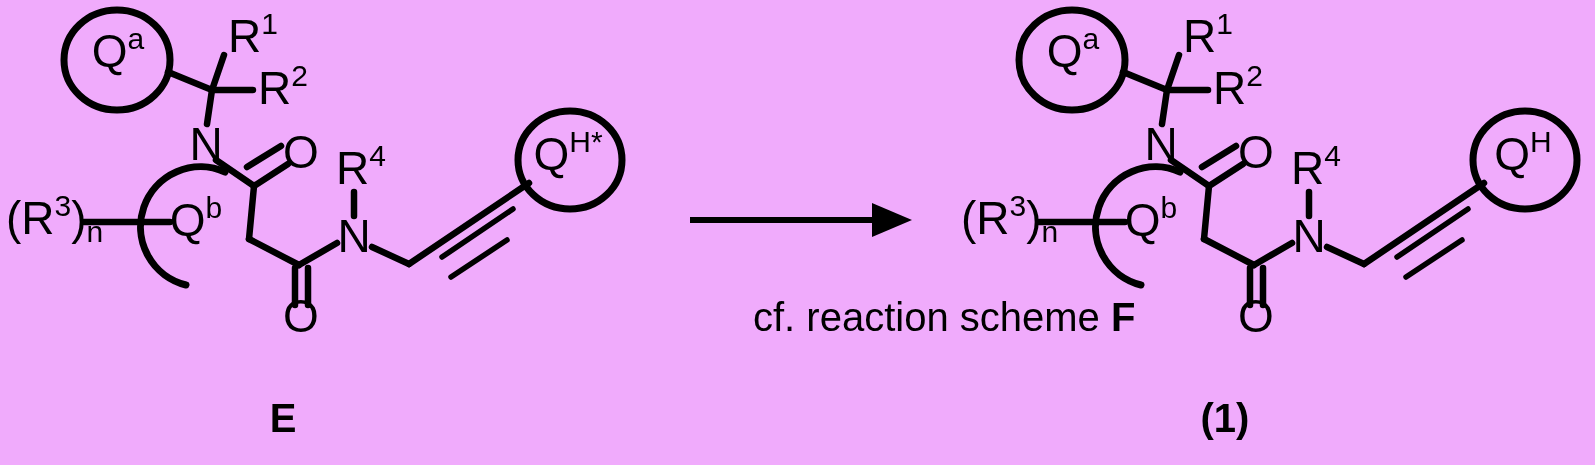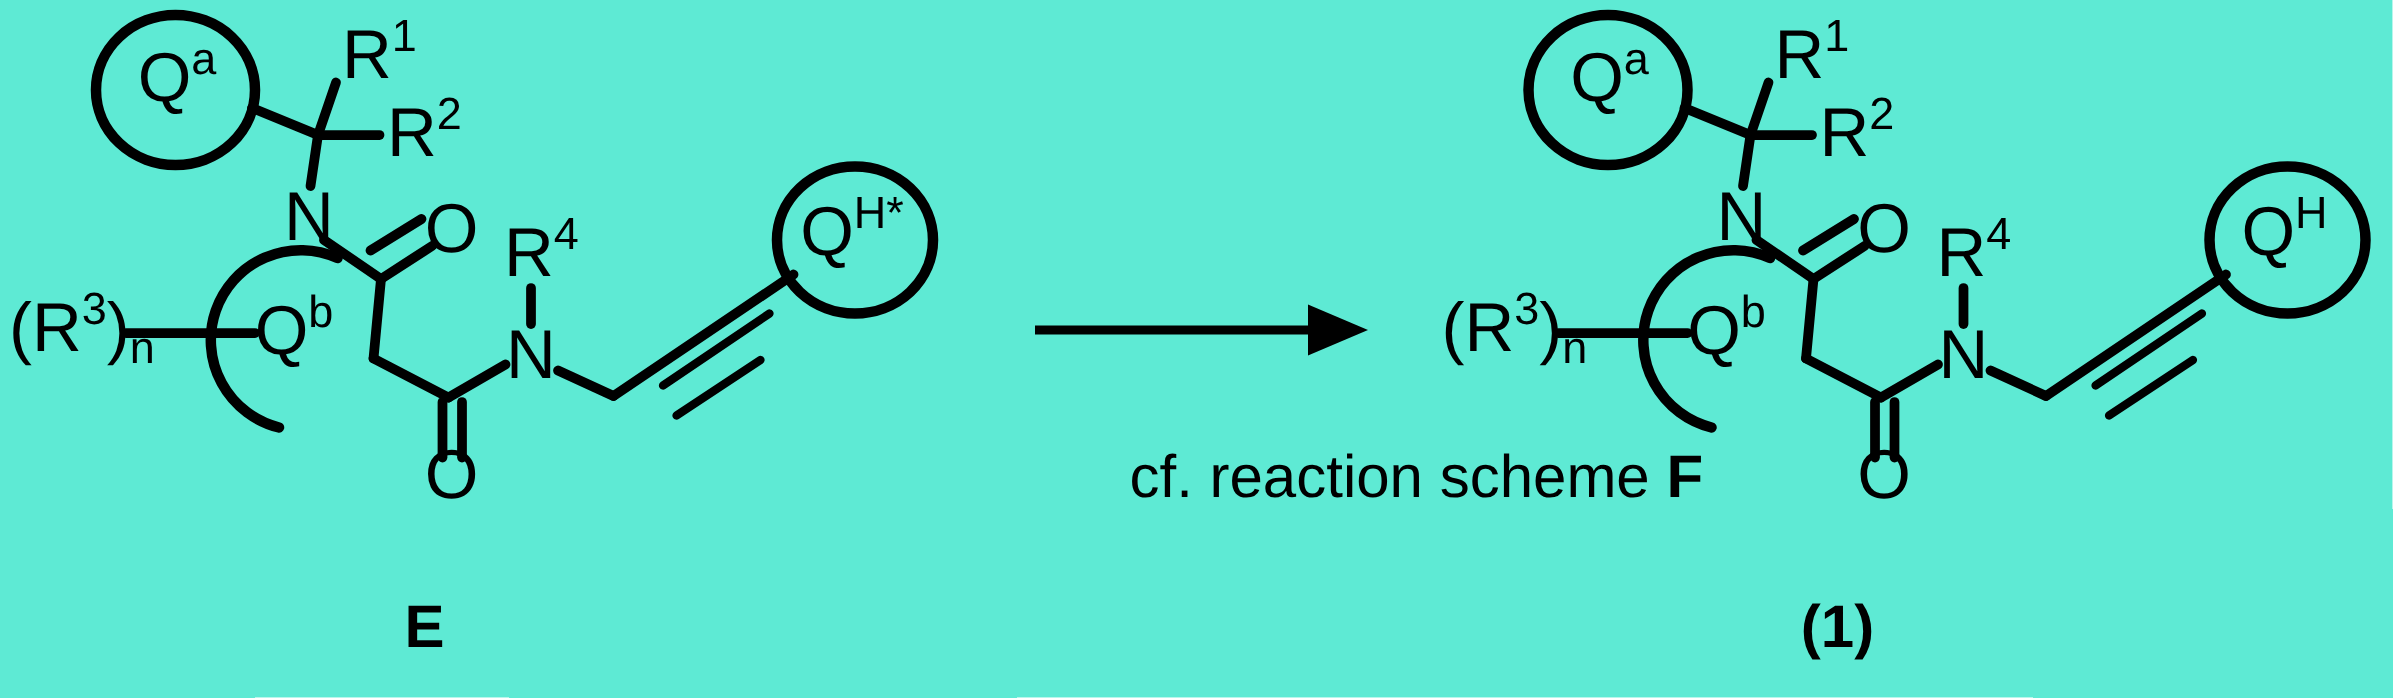--- a/index.html
+++ b/index.html
@@ -8,21 +8,21 @@
     padding: 0;
     background: #ffffff;
   }
   body {
     font-family: "Liberation Sans", sans-serif;
   }
   #scheme-root {
     position: relative;
     width: 1595px;
     height: 465px;
-    background: #5eead4;
+    background: #f0abfc;
     overflow: hidden;
   }
   #scheme-svg {
     position: absolute;
     left: 0;
     top: 0;
     width: 1595px;
     height: 465px;
   }
   .bond {

